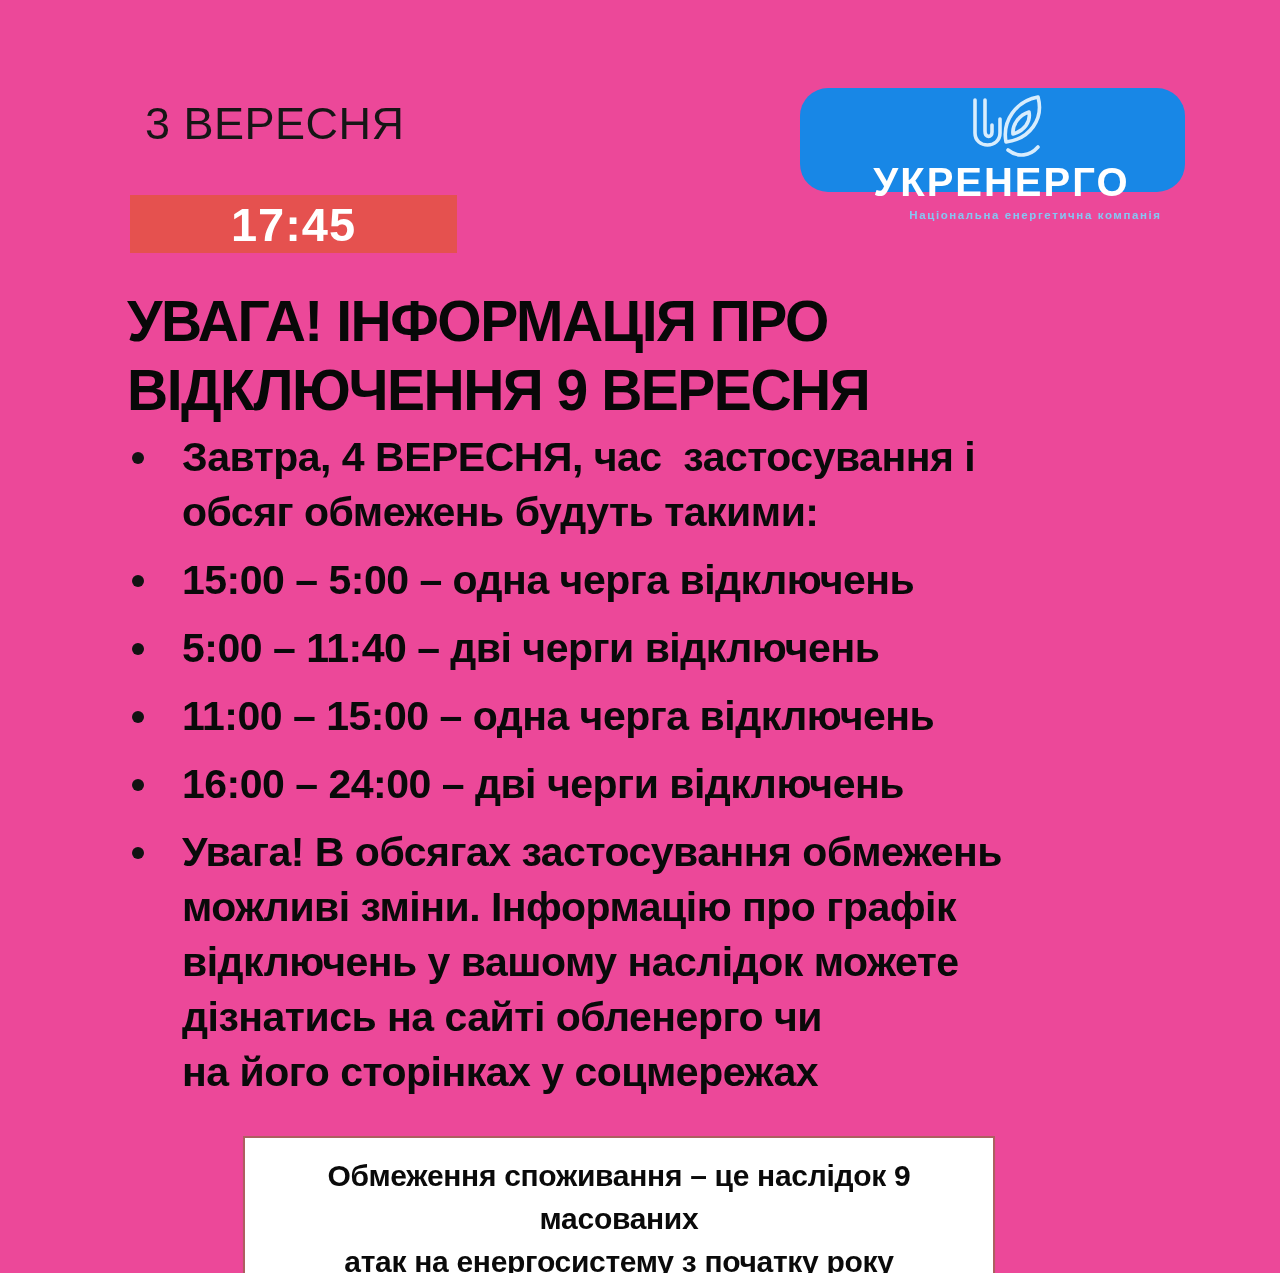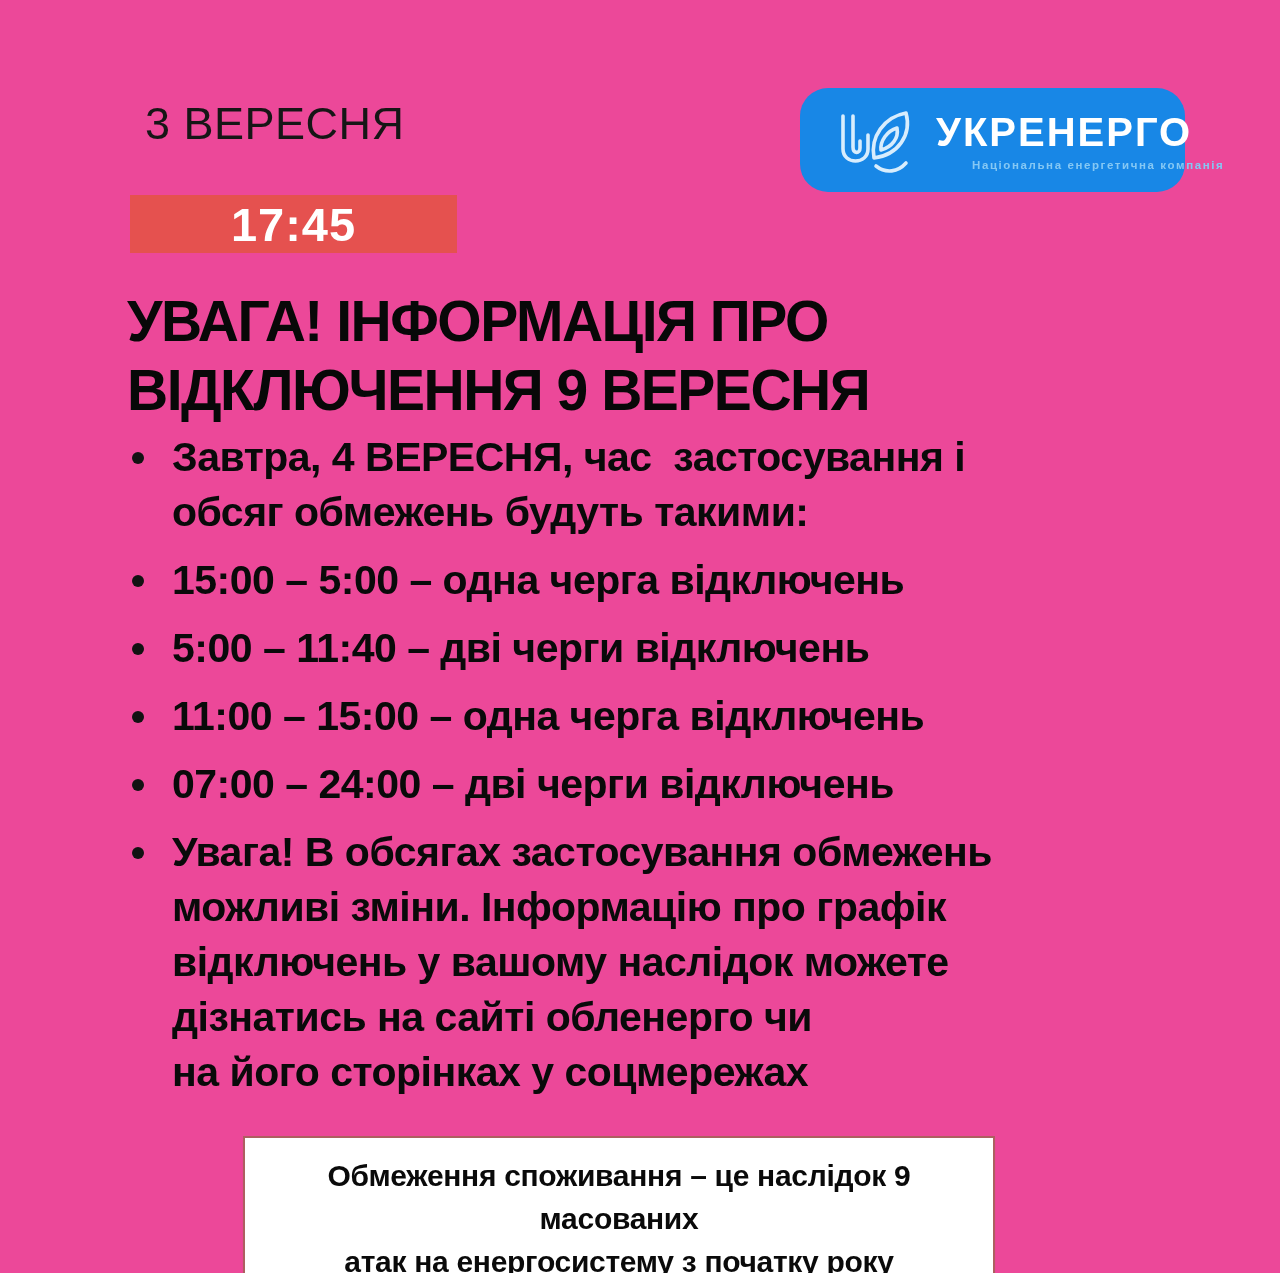--- a/index.html
+++ b/index.html
@@ -28,20 +28,21 @@
     left: 800px;
     top: 88px;
     width: 385px;
     height: 104px;
     background: #1887e6;
     border-radius: 28px;
     display: flex;
     align-items: center;
     box-sizing: border-box;
     padding-left: 36px;
+    flex-direction: column;
   }
   .logo-mark { flex: none; display: block; }
   .logo-mark svg { display: block; }
   .logo-textcol { margin-left: 14px; margin-top: 2px; }
   .logo-title {
     color: #ffffff;
     font-weight: bold;
     font-size: 40px;
     letter-spacing: 2px;
     line-height: 1;
@@ -96,20 +97,21 @@
     top: 430px;
     width: 1030px;
     margin: 0;
     padding: 0;
     list-style: none;
   }
   .bullet-list li {
     display: flex;
     align-items: flex-start;
     margin-bottom: 13px;
+    gap: 10px;
   }
   .bullet-dot {
     flex: none;
     width: 12px;
     height: 12px;
     border-radius: 50%;
     background: #121212;
     margin: 22px 28px 0 2px;
   }
   .bullet-text {
@@ -182,21 +184,21 @@
     <li>
       <span class="bullet-dot"></span>
       <span class="bullet-text">5:00 – 11:40 – дві черги відключень</span>
     </li>
     <li>
       <span class="bullet-dot"></span>
       <span class="bullet-text">11:00 – 15:00 – одна черга відключень</span>
     </li>
     <li>
       <span class="bullet-dot"></span>
-      <span class="bullet-text">07:00 – 24:00 – дві черги відключень</span>
+      <span class="bullet-text">16:00 – 24:00 – дві черги відключень</span>
     </li>
     <li>
       <span class="bullet-dot"></span>
       <span class="bullet-text">Увага! В обсягах застосування обмежень
 можливі зміни. Інформацію про графік
 відключень у вашому наслідок можете
 дізнатись на сайті обленерго чи
 на його сторінках у соцмережах</span>
     </li>
   </ul>

